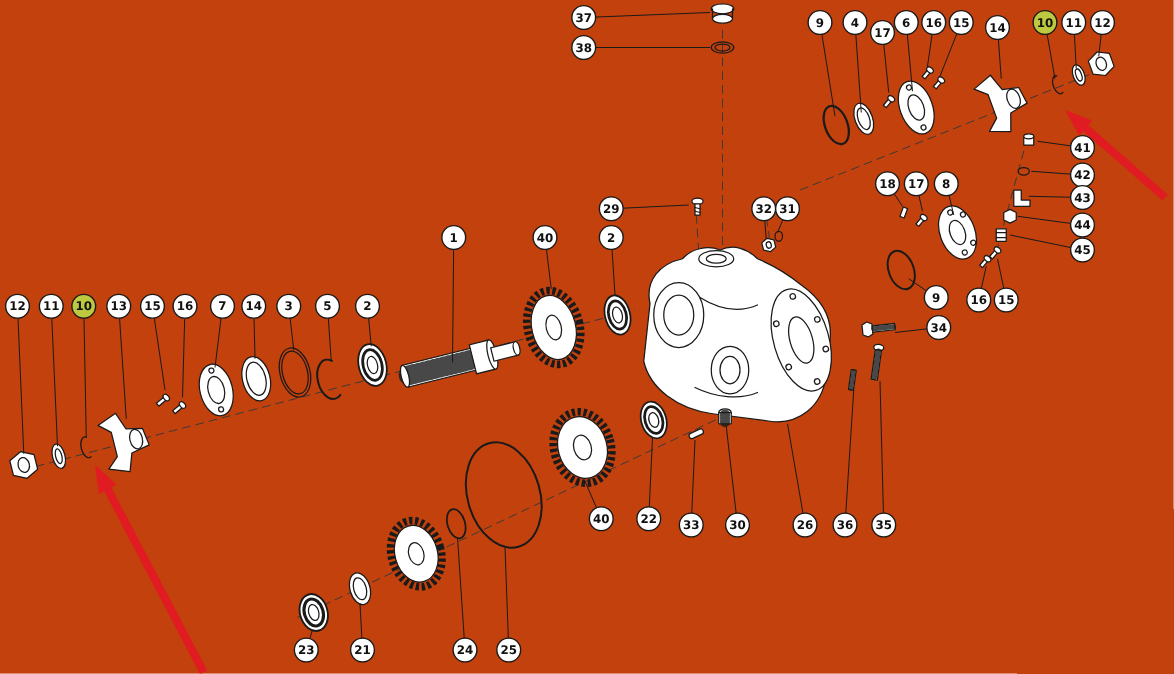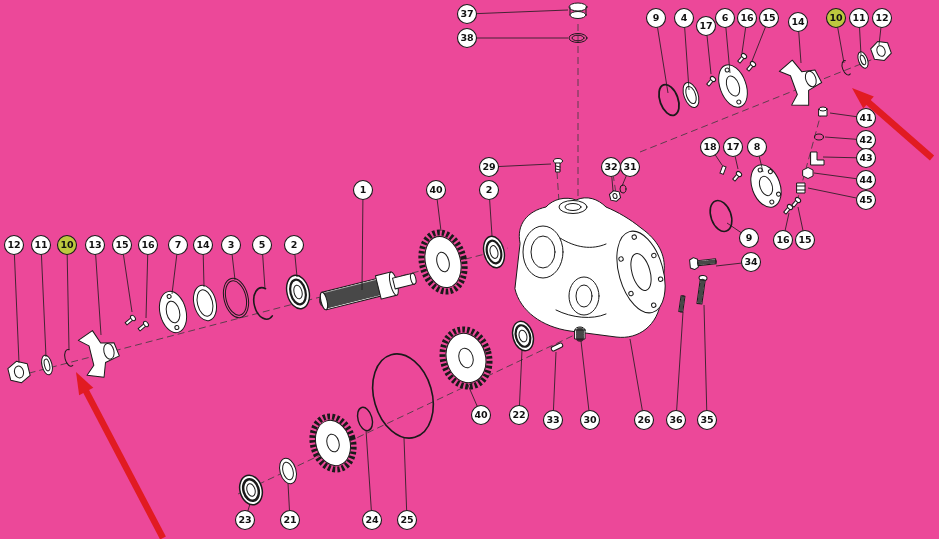--- a/index.html
+++ b/index.html
@@ -1,16 +1,16 @@
 <!DOCTYPE html>
 <html><head>
 <meta charset="utf-8">
 <style>
   html,body{margin:0;padding:0;background:#ffffff;}
-  .stage{position:relative;width:939px;height:539px;background:#ec4899;overflow:hidden;}
+  .stage{position:relative;width:939px;height:539px;background:#c2410c;overflow:hidden;}
   svg{display:block;}
   .axis{stroke:#3a3a3a;stroke-width:.8;stroke-dasharray:7 4;fill:none;}
   .art{stroke:#1a1a1a;stroke-width:1;fill:none;stroke-linejoin:round;stroke-linecap:round;}
   .w{fill:#ffffff;}
   .teeth{fill:none;stroke:#1a1a1a;stroke-width:6;stroke-dasharray:2.6 2.1;}
   .hatch{stroke:#1a1a1a;opacity:.8;}
   .leader{stroke:#1a1a1a;stroke-width:.8;}
   .balloon{stroke:#1a1a1a;stroke-width:1.1;}
   .callout-text{font-family:"DejaVu Sans", sans-serif;font-size:9.5px;font-weight:700;fill:#111;text-anchor:middle;}
 </style>

